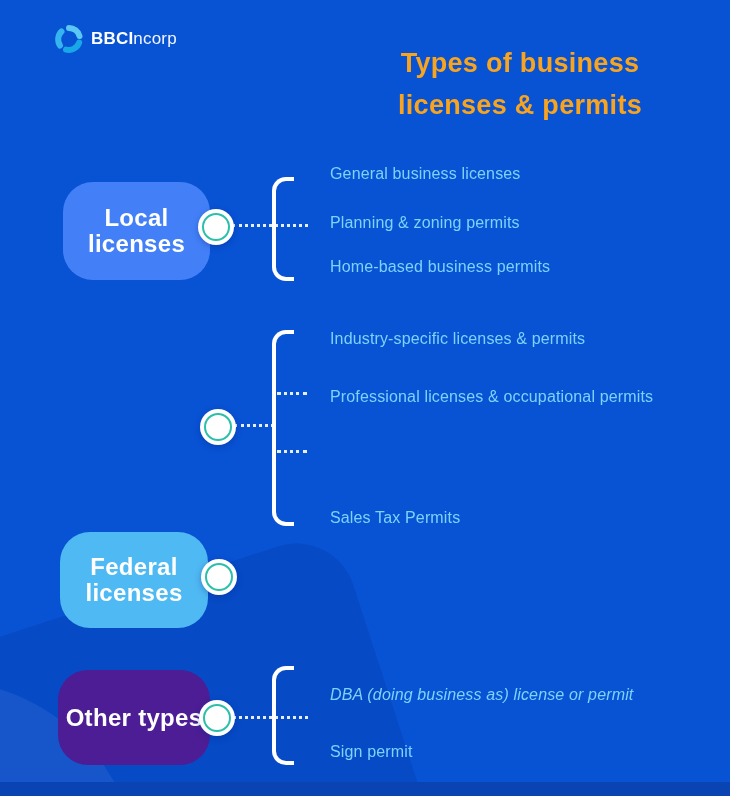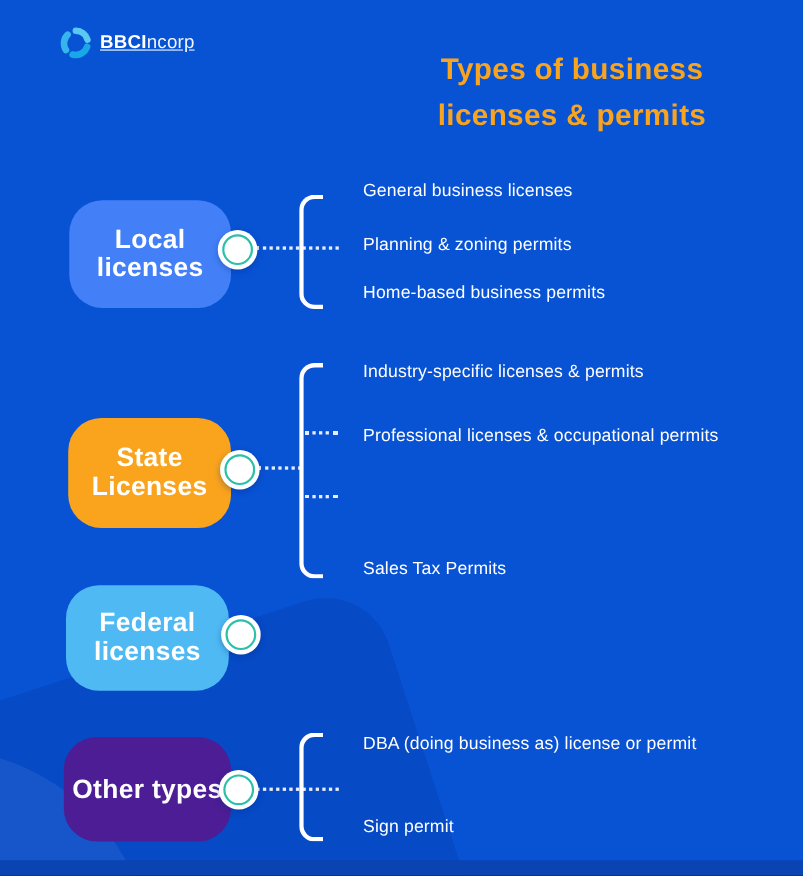--- a/index.html
+++ b/index.html
@@ -24,21 +24,21 @@
     border-radius:50%;
     background:rgba(255,255,255,0.07);
   }
   .bottom-strip{
     position:absolute;left:0;bottom:0;width:730px;height:14px;
     background:#0A44B2;
   }
 
   
   .logo{position:absolute;left:54px;top:24px;display:flex;align-items:center;gap:7px;}
-  .logo-text{color:#fff;font-size:17px;letter-spacing:.2px;text-decoration:underline;}
+  .logo-text{color:#fff;font-size:17px;letter-spacing:.2px;}
   .logo-text b{font-weight:700;}
   .logo-text span{font-weight:400;opacity:.95;}
   .title{
     position:absolute;left:330px;top:42px;width:380px;
     text-align:center;
     color:#F9A41E;font-size:27px;font-weight:800;line-height:42px;
     letter-spacing:.3px;white-space:pre-line;
   }
 
   
@@ -82,26 +82,26 @@
     border-left:4px solid #fff;border-top:4px solid #fff;border-bottom:4px solid #fff;
     border-radius:14px 0 0 14px;
   }
   .br-1{left:272px;top:177px;height:96px;}
   .br-2{left:272px;top:330px;height:188px;}
   .br-4{left:272px;top:666px;height:91px;}
 
   
   .item{
     position:absolute;left:330px;
-    color:#ffffff;font-size:16px;font-weight:500;line-height:22px;
+    color:#7dd3fc;font-size:16px;font-weight:500;line-height:22px;
     letter-spacing:.15px;white-space:pre-line;
   }
   .it-g1-0{top:163px;} .it-g1-1{top:212px;} .it-g1-2{top:256px;}
   .it-g2-0{top:328px;} .it-g2-1{top:386px;} .it-g2-2{top:434px;} .it-g2-3{top:507px;}
-  .it-g4-0{top:666px;} .it-g4-1{top:741px;}
+  .it-g4-0{top:684px;font-style:italic;} .it-g4-1{top:741px;}
 </style>
 </head>
 <body>
 
 <div class="canvas">
 
   <div class="deco-dark-band"></div>
   <div class="deco-light-circle"></div>
   <div class="bottom-strip"></div>
 
@@ -126,24 +126,20 @@
     <div class="label">Local
 licenses</div>
   </div>
   <div class="dotline dl-1"></div>
   <div class="dot dot-1"></div>
   <div class="bracket br-1"></div>
   <div class="item it-g1-0">General business licenses</div>
   <div class="item it-g1-1">Planning &amp; zoning permits</div>
   <div class="item it-g1-2">Home-based business permits</div>
 
-  <div class="catbox box-state">
-    <div class="label">State
-Licenses</div>
-  </div>
   <div class="dotline dl-2a"></div>
   <div class="dotline dl-2b"></div>
   <div class="dotline dl-2c"></div>
   <div class="dot dot-2"></div>
   <div class="bracket br-2"></div>
   <div class="item it-g2-1">Professional licenses &amp; occupational permits</div>
   <div class="item it-g2-0">Industry-specific licenses &amp; permits</div>
   <div class="item it-g2-3">Sales Tax Permits</div>
 
   <div class="catbox box-federal">

